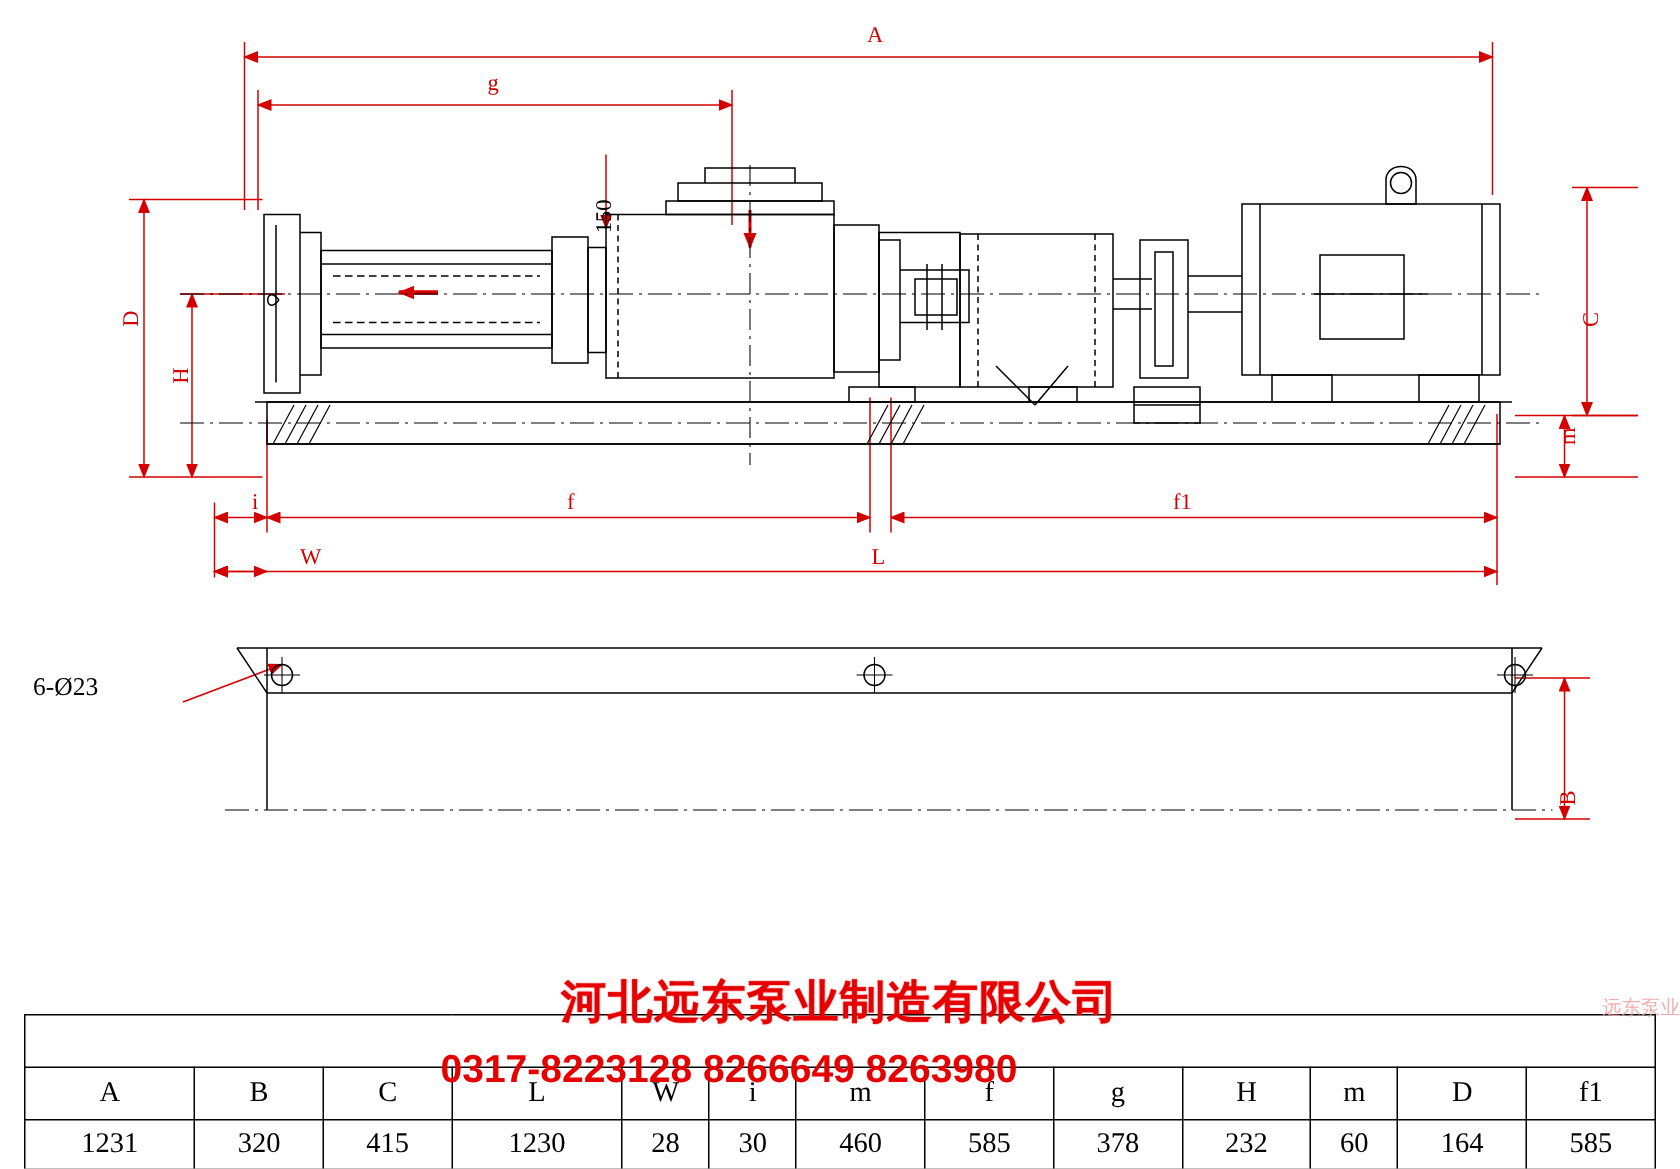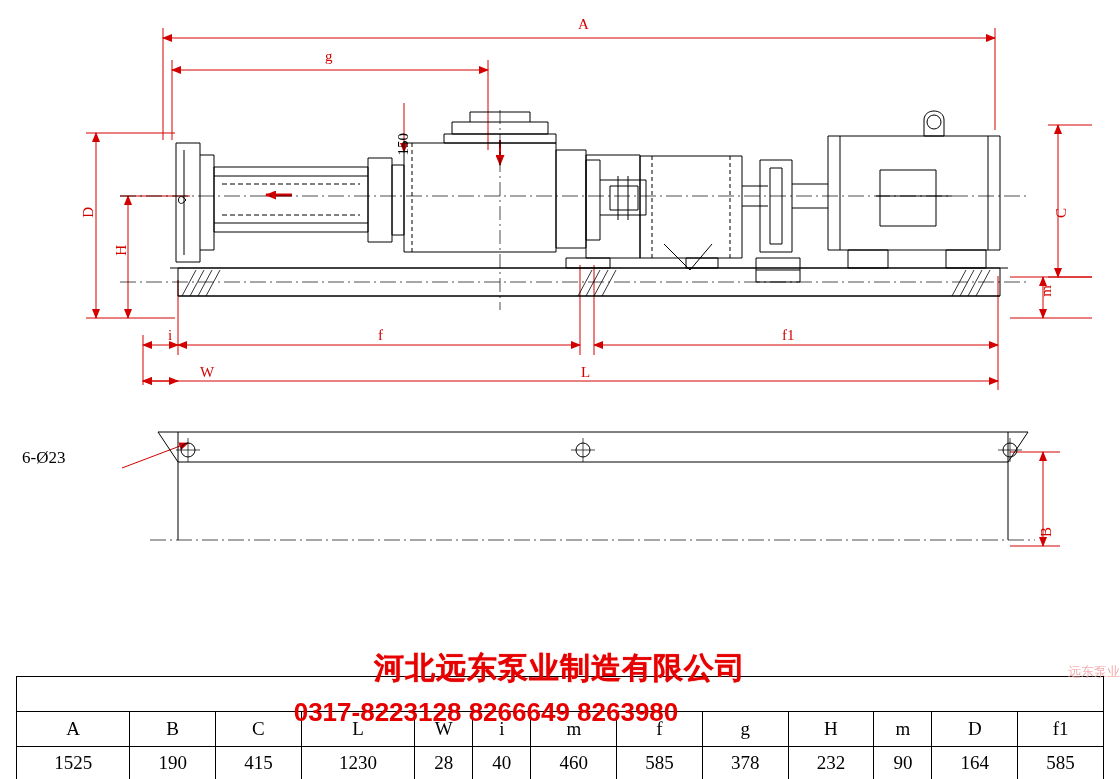--- a/index.html
+++ b/index.html
@@ -236,31 +236,31 @@
       <td>i</td>
       <td>m</td>
       <td>f</td>
       <td>g</td>
       <td>H</td>
       <td>m</td>
       <td>D</td>
       <td>f1</td>
     </tr>
     <tr class="vals">
-      <td>1525</td>
-      <td>190</td>
+      <td>1231</td>
+      <td>320</td>
       <td>415</td>
       <td>1230</td>
       <td>28</td>
-      <td>40</td>
+      <td>30</td>
       <td>460</td>
       <td>585</td>
       <td>378</td>
       <td>232</td>
-      <td>90</td>
+      <td>60</td>
       <td>164</td>
       <td>585</td>
     </tr>
   </tbody>
     </table>
 
   <div id="company">河北远东泵业制造有限公司</div>
   <div id="watermark">远东泵业</div>
   <div id="phone">0317-8223128 8266649 8263980</div>
 

